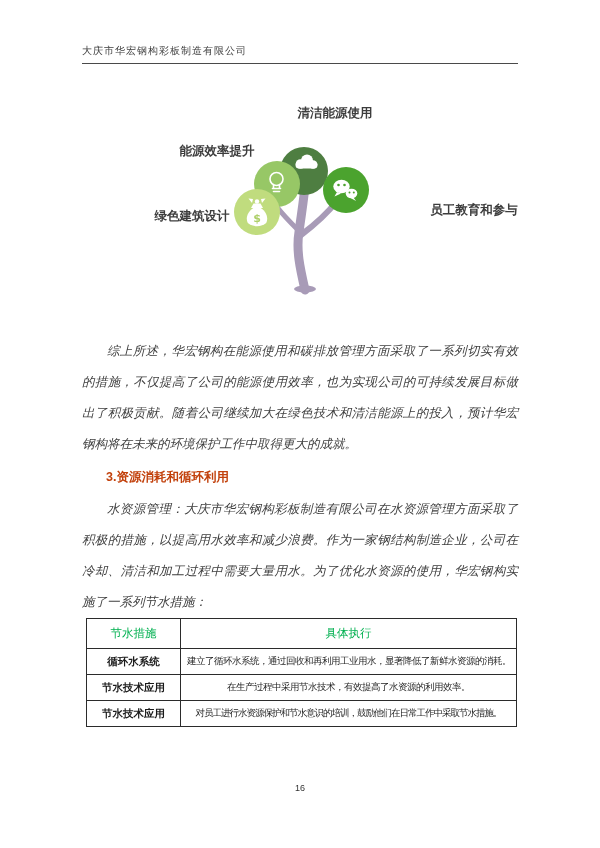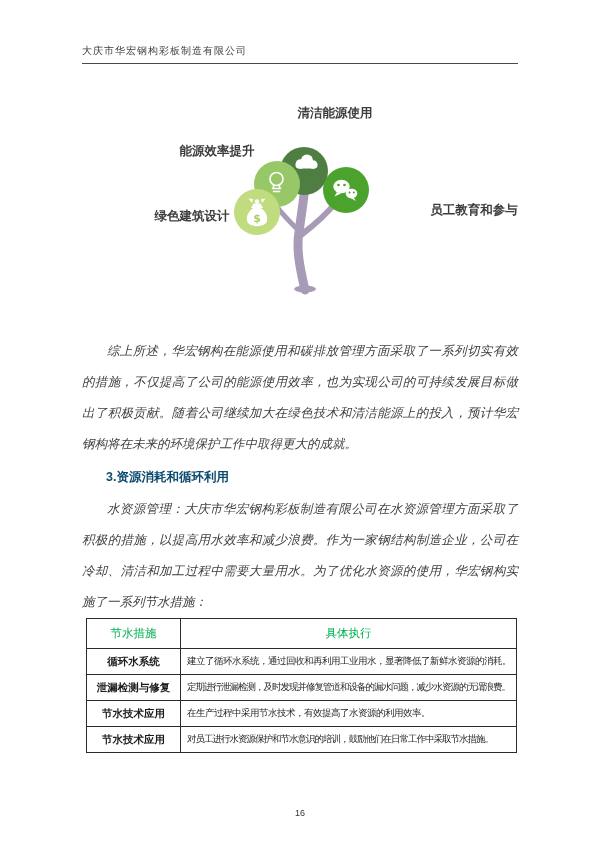--- a/index.html
+++ b/index.html
@@ -29,21 +29,21 @@
   .lbl-2{left:47px;  top:104px;margin-left:35px;}
   .lbl-3{left:339px; top:98px;margin-left:25px;}
   
   .content{position:absolute; left:82px; top:336px; width:436px;}
   .content p{
     margin:0; font-size:12.5px; line-height:31px; text-align:justify;
     text-indent:2em; color:#404040;font-style:italic;
   }
   .section-heading{
     margin:8px 0 0 24px; font-size:12.5px; font-weight:700;
-    line-height:18px; color:#0c4a6e;
+    line-height:18px; color:#c2410c;
   }
   .content p.second{margin-top:8px;}
   
   .water-table{
     position:absolute; left:86px; top:618px; width:431px;
     border-collapse:collapse; table-layout:fixed;
   }
   .water-table col.c1{width:94px;}
   .water-table th, .water-table td{
     border:1px solid #2b2b2b; padding:0 6px; overflow:hidden;
@@ -54,26 +54,27 @@
   }
   .water-table td{height:25px;}
   .water-table td.measure{
     font-size:10.5px; font-weight:700; text-align:center; color:#1a1a1a;
     white-space:nowrap;
     margin-top:16px;
   }
   .water-table td.detail{
     font-size:9.5px; color:#1f1f1f; white-space:nowrap;
     letter-spacing:-0.5px;
+    text-align:center;
   }
   .water-table td.detail.condensed{letter-spacing:-1px;}
   
   .page-number{
     position:absolute; left:0; top:783px; width:600px; text-align:center;
-    font-size:9px; color:#333;margin-top:25px;
+    font-size:9px; color:#333;
   }
 </style>
 </head>
 <body>
 
 <div class="page">
 
   <div class="doc-header">
     <span class="company">大庆市华宏钢构彩板制造有限公司</span>
   </div>
@@ -150,24 +151,20 @@
         <th>节水措施</th>
         <th>具体执行</th>
       </tr>
     </thead>
     <tbody>
       <tr>
         <td class="measure">循环水系统</td>
         <td class="detail">建立了循环水系统，通过回收和再利用工业用水，显著降低了新鲜水资源的消耗。</td>
       </tr>
       <tr>
-        <td class="measure">泄漏检测与修复</td>
-        <td class="detail condensed">定期进行泄漏检测，及时发现并修复管道和设备的漏水问题，减少水资源的无谓浪费。</td>
-      </tr>
-      <tr>
         <td class="measure">节水技术应用</td>
         <td class="detail">在生产过程中采用节水技术，有效提高了水资源的利用效率。</td>
       </tr>
       <tr>
         <td class="measure">节水技术应用</td>
         <td class="detail condensed">对员工进行水资源保护和节水意识的培训，鼓励他们在日常工作中采取节水措施。</td>
       </tr>
     </tbody>
   </table>
 

